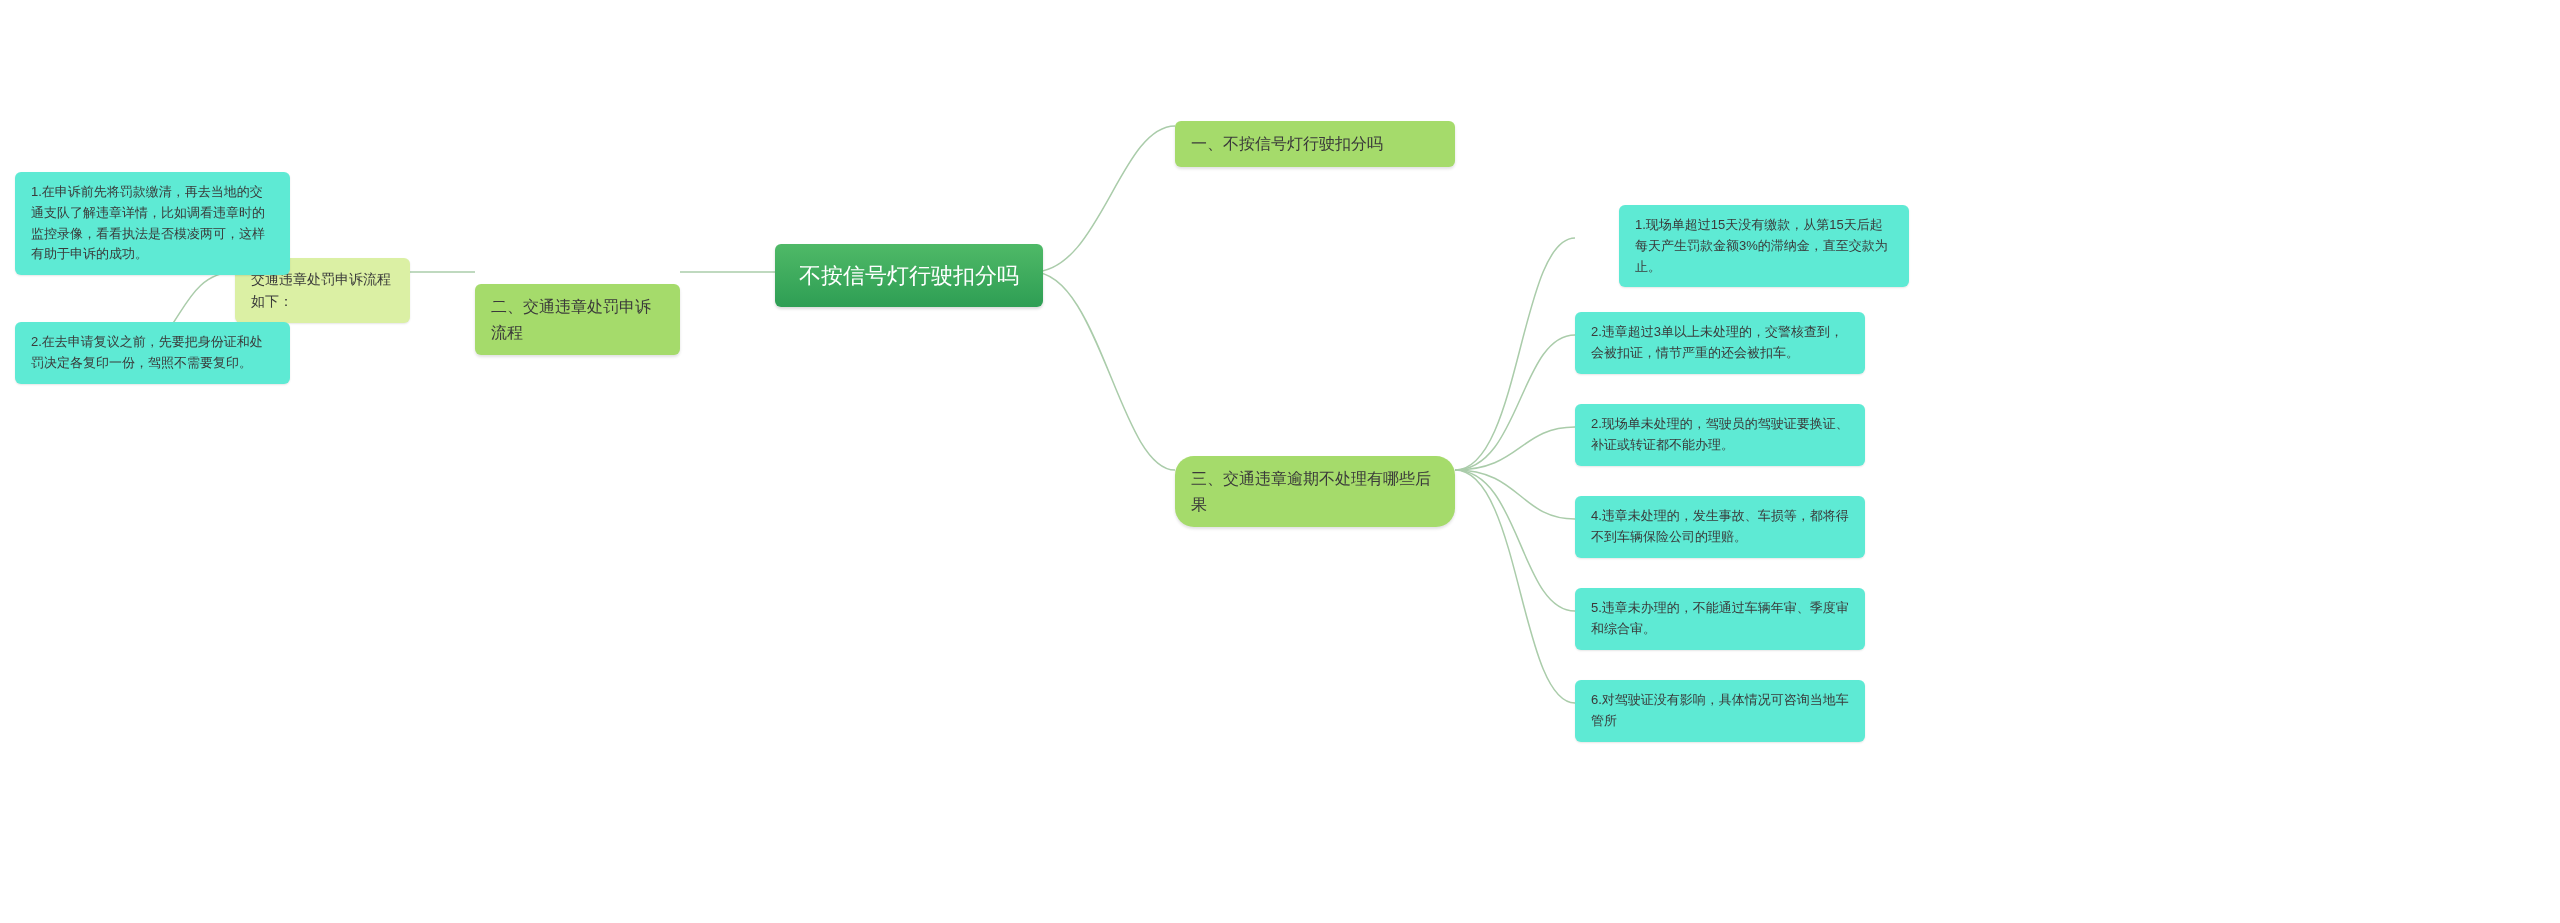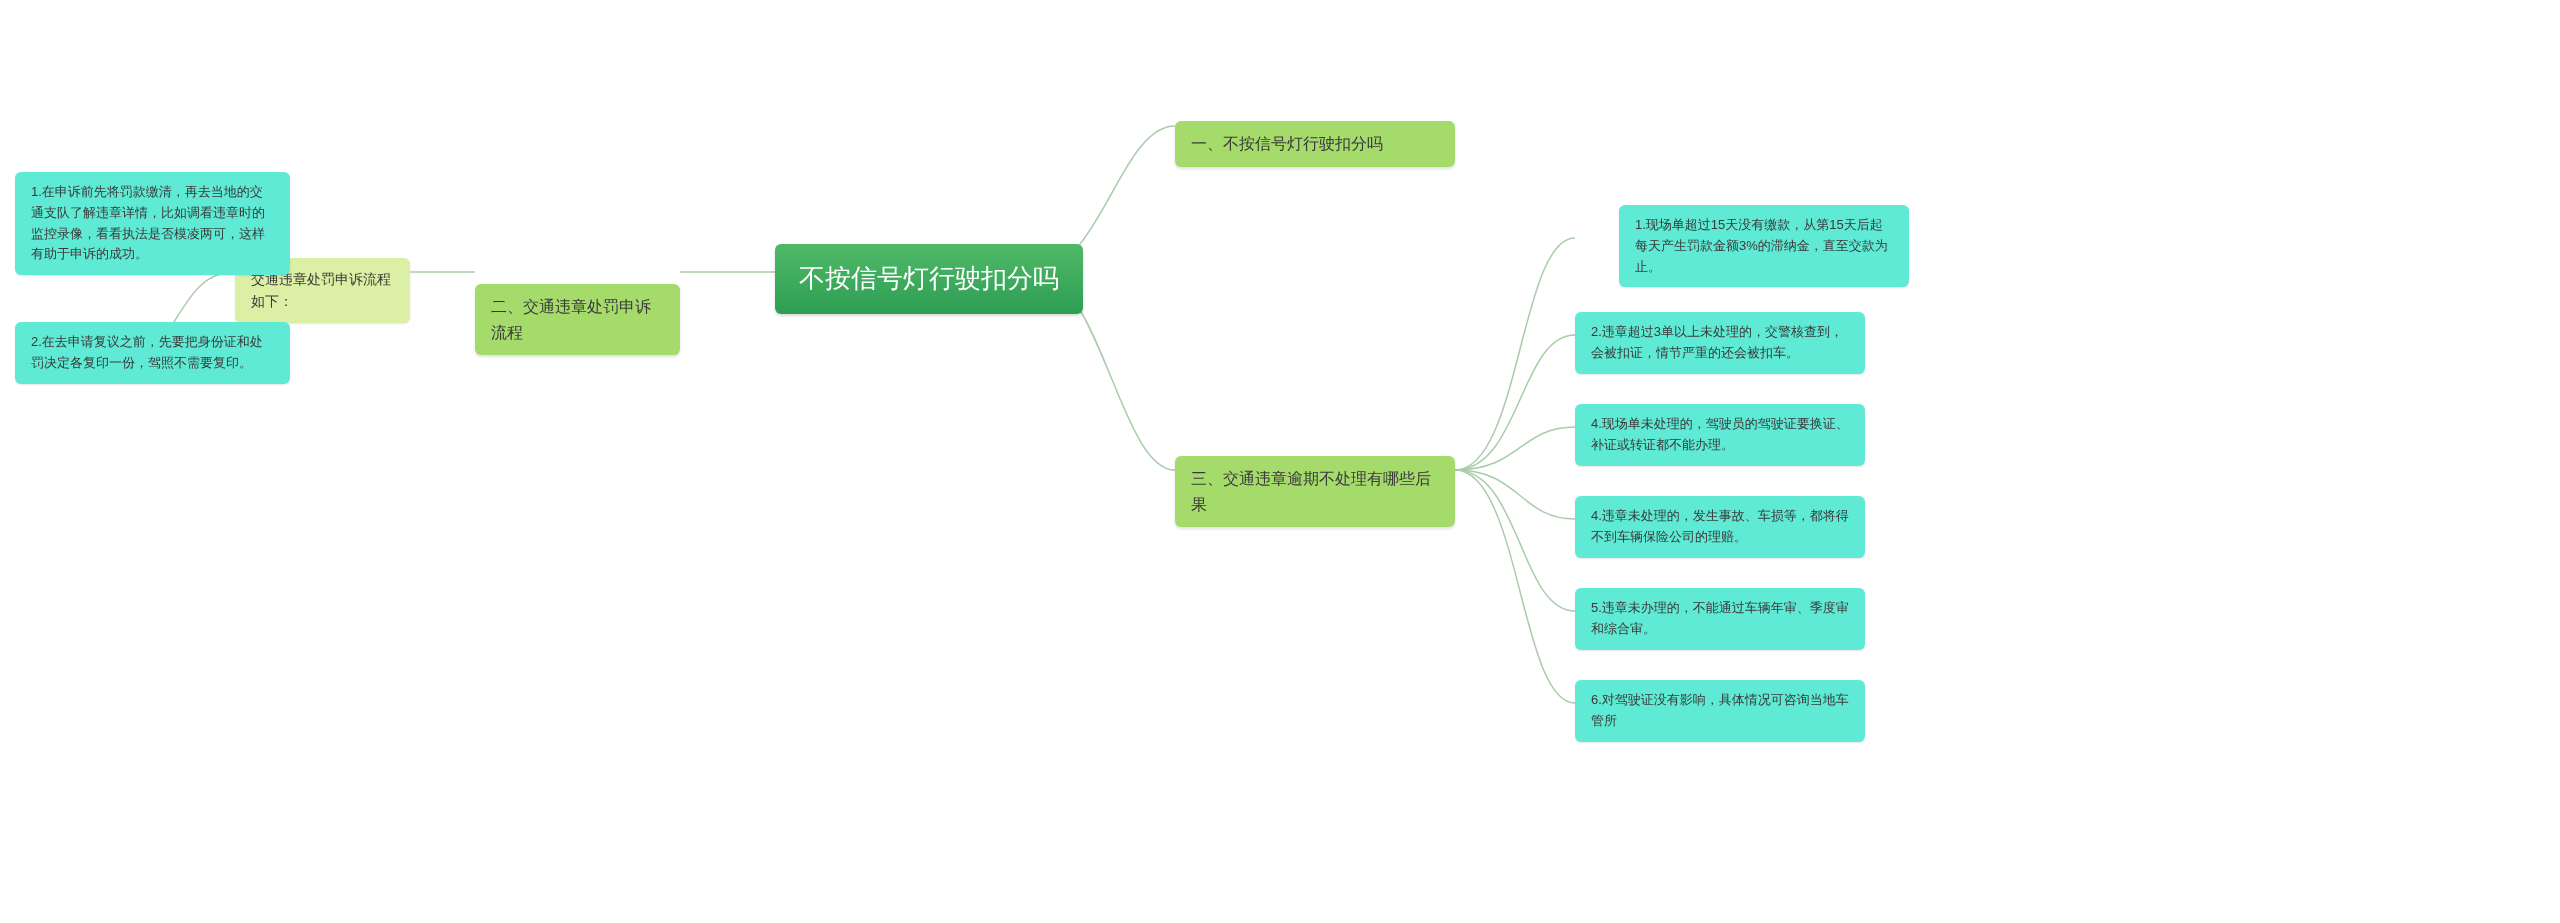--- a/index.html
+++ b/index.html
@@ -14,21 +14,21 @@
   }
   .node {
     position: absolute;
     border-radius: 6px;
     padding: 10px 16px;
     line-height: 1.6;
   }
   .root {
     background: linear-gradient(to bottom, #4fb967, #2e9e54);
     color: #ffffff;
-    font-size: 26px;
+    font-size: 22px;
     font-weight: 500;
     padding: 14px 24px;
     box-shadow: 0 2px 3px rgba(0,0,0,0.15);
   }
   .branch {
     background: #a5db6b;
     color: #3a3a3a;
     font-size: 16px;
     box-shadow: 0 2px 3px rgba(0,0,0,0.12);
     width: 280px;
@@ -91,32 +91,32 @@
 </svg>
 
 <div class="node root" style="left:775px; top:244px;">
   <span>不按信号灯行驶扣分吗</span>
 </div>
 
 <div class="node branch" style="left:1175px; top:105px;">
   <span>一、不按信号灯行驶扣分吗</span>
 </div>
 
-<div class="node branch" style="left:1175px; top:440px;">
+<div class="node branch" style="left:1175px; top:440px;border-radius:19px;">
   <span>三、交通违章逾期不处理有哪些后果</span>
 </div>
 
 <div class="node leaf" style="left:1575px; top:205px;margin-left:44px;">
   <span>1.现场单超过15天没有缴款，从第15天后起每天产生罚款金额3%的滞纳金，直至交款为止。</span>
 </div>
 <div class="node leaf" style="left:1575px; top:312px;">
   <span>2.违章超过3单以上未处理的，交警核查到，会被扣证，情节严重的还会被扣车。</span>
 </div>
 <div class="node leaf" style="left:1575px; top:404px;">
-  <span>4.现场单未处理的，驾驶员的驾驶证要换证、补证或转证都不能办理。</span>
+  <span>2.现场单未处理的，驾驶员的驾驶证要换证、补证或转证都不能办理。</span>
 </div>
 <div class="node leaf" style="left:1575px; top:496px;">
   <span>4.违章未处理的，发生事故、车损等，都将得不到车辆保险公司的理赔。</span>
 </div>
 <div class="node leaf" style="left:1575px; top:588px;">
   <span>5.违章未办理的，不能通过车辆年审、季度审和综合审。</span>
 </div>
 <div class="node leaf" style="left:1575px; top:680px;">
   <span>6.对驾驶证没有影响，具体情况可咨询当地车管所</span>
 </div>

